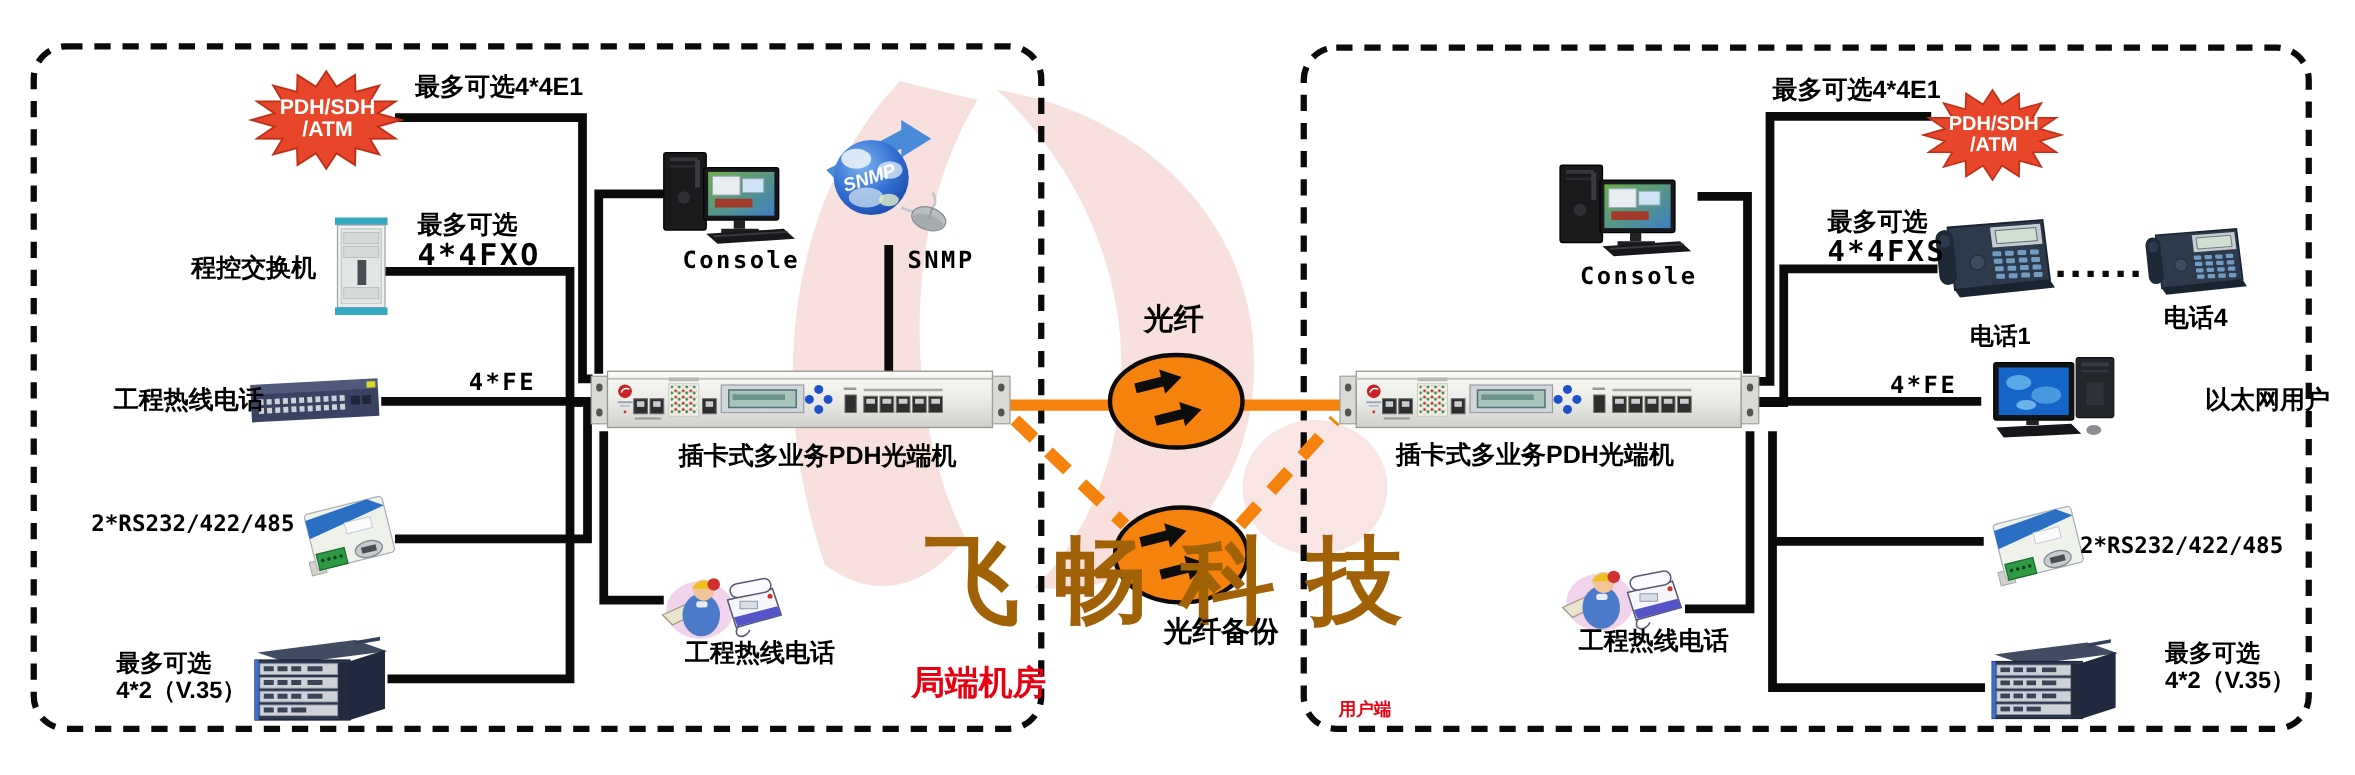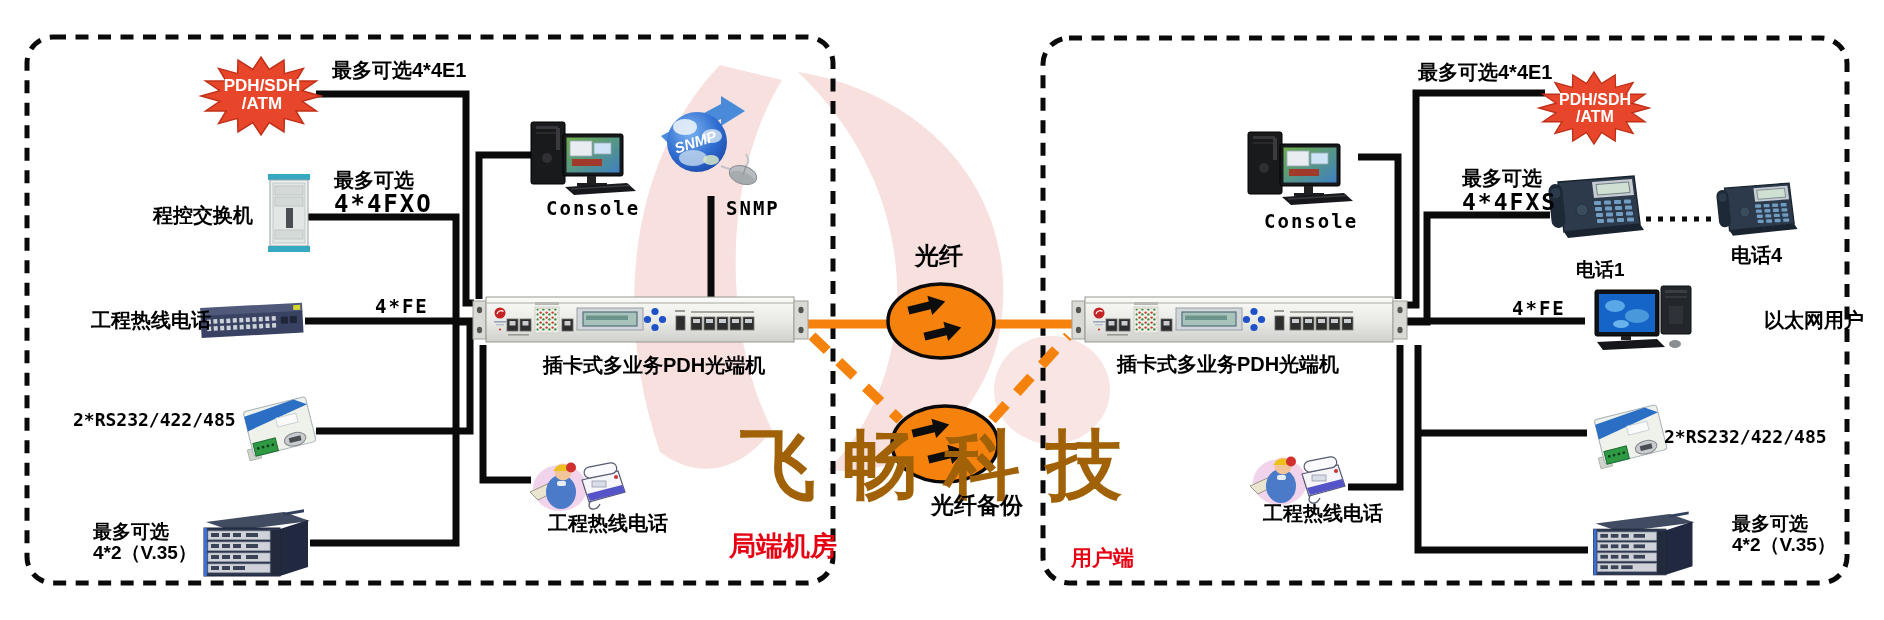--- a/index.html
+++ b/index.html
@@ -395,15 +395,15 @@
 <div class="lbl" style="left:1731px;top:245px;font-size:20px;">电话4</div>
 <div class="lbl mono" style="left:1512px;top:298px;font-size:19px;">4*FE</div>
 <div class="lbl" style="left:1764px;top:310px;font-size:20px;">以太网用户</div>
 <div class="lbl mono" style="left:1664px;top:427px;font-size:18px;letter-spacing:0px;">2*RS232/422/485</div>
 <div class="lbl" style="left:1732px;top:514px;font-size:19px;">
   <div>最多可选</div>
   <div>4*2（V.35）</div>
 </div>
 <div class="lbl center" style="left:1108px;top:354px;width:240px;font-size:20px;">插卡式多业务PDH光端机</div>
 <div class="lbl" style="left:1263px;top:503px;font-size:20px;">工程热线电话</div>
-<div class="lbl red" style="left:1071px;top:547px;font-size:21px;">用户端</div>
+<div class="lbl red" style="left:1071px;top:560px;font-size:14px;">用户端</div>
 
 </div>
 
 </body></html>

